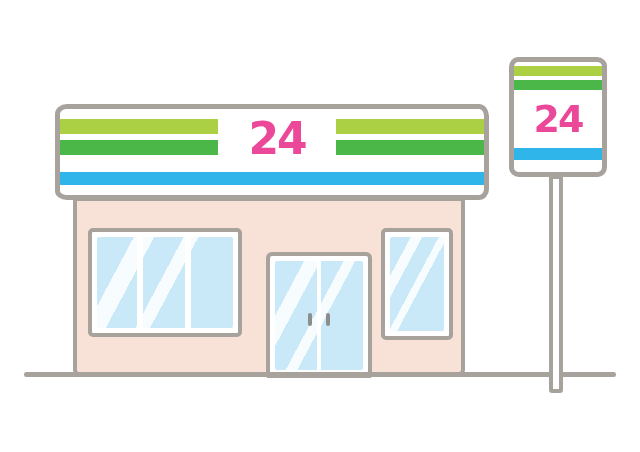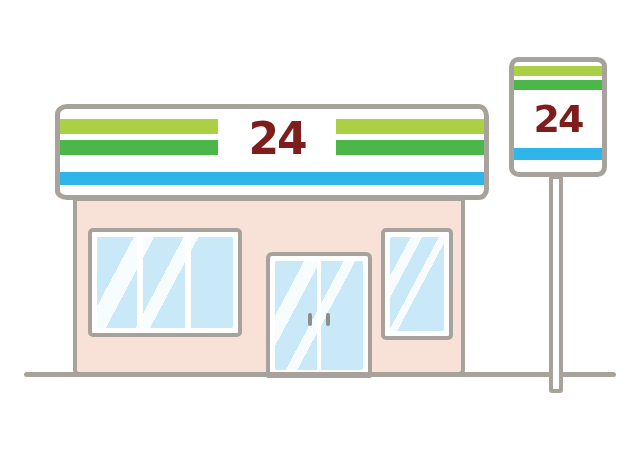--- a/index.html
+++ b/index.html
@@ -23,21 +23,21 @@
   .fascia .stripe{position:absolute;left:0;right:0;}
   .stripe-lg{top:10px;height:15px;background:#abd044;}
   .stripe-g{top:31px;height:15px;background:#4cb749;}
   .stripe-b{top:63px;height:13px;background:#2fb5e9;}
   .fascia-panel{
     position:absolute;left:158px;top:1px;width:118px;height:58px;
     background:#fff;z-index:3;
     display:flex;align-items:center;justify-content:center;
   }
   .big24{
-    color:#7f1d1d;font-weight:bold;font-size:44px;line-height:1;
+    color:#ec4899;font-weight:bold;font-size:44px;line-height:1;
     letter-spacing:-2px;
   }
 
   
   .wall{
     position:absolute;left:73px;top:197px;width:392px;height:179px;
     background:#f8e2d7;
     border:4px solid #a7a29c;
     border-radius:4px 4px 6px 6px;
     z-index:1;

